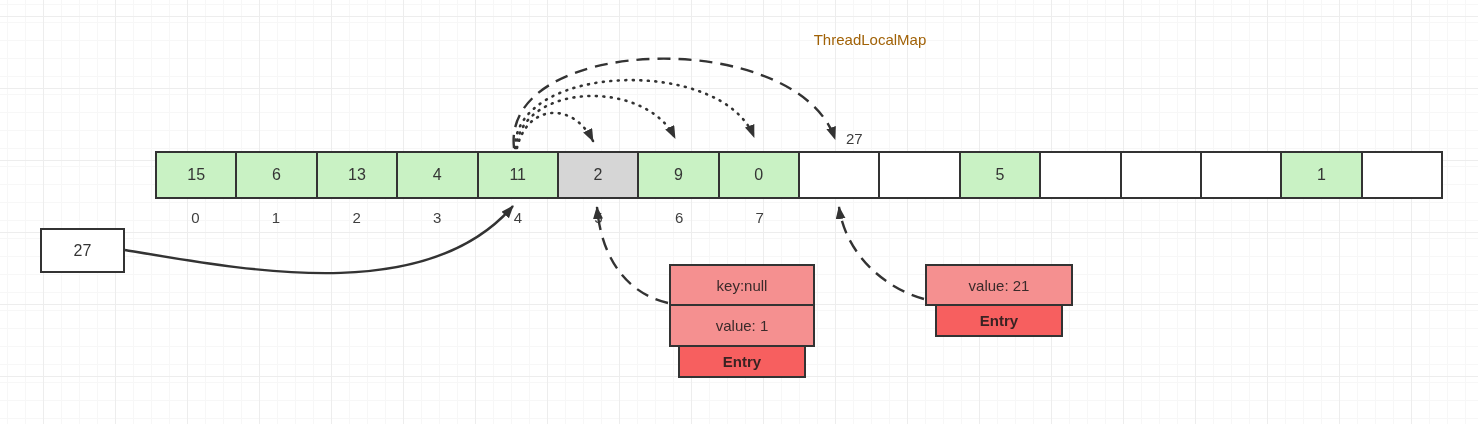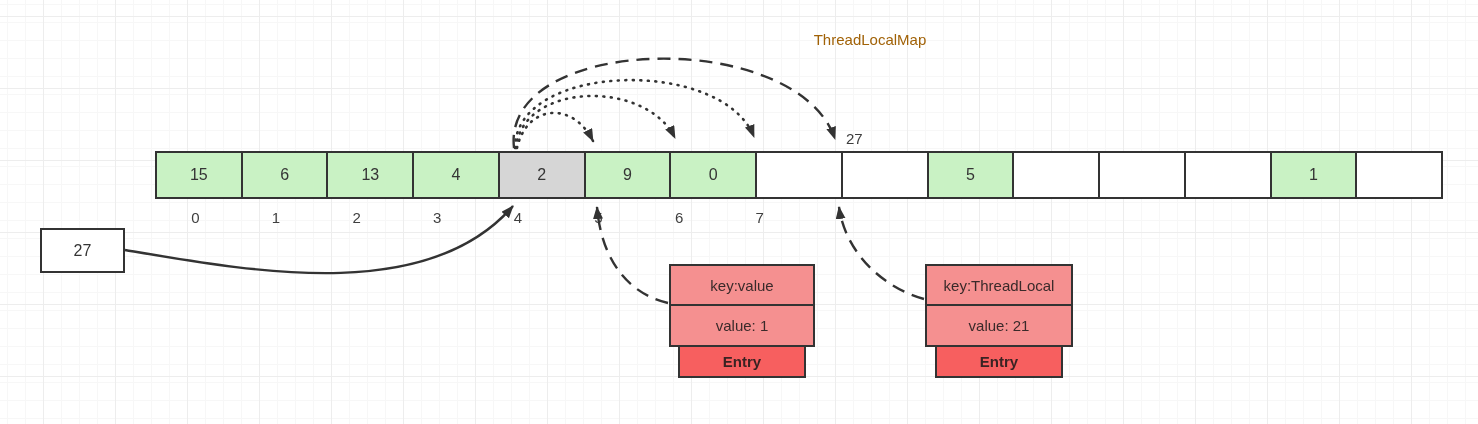--- a/index.html
+++ b/index.html
@@ -93,20 +93,21 @@
 
 <div class="stage">
 
   <div class="title">ThreadLocalMap</div>
 
   <div class="array-row">
     <div class="cell cell-green">15</div>
     <div class="cell cell-green">6</div>
     <div class="cell cell-green">13</div>
     <div class="cell cell-green">4</div>
+    <div class="cell cell-green">11</div>
     <div class="cell cell-gray">2</div>
     <div class="cell cell-green">9</div>
     <div class="cell cell-green">0</div>
     <div class="cell cell-white"></div>
     <div class="cell cell-white"></div>
     <div class="cell cell-green">5</div>
     <div class="cell cell-white"></div>
     <div class="cell cell-white"></div>
     <div class="cell cell-white"></div>
     <div class="cell cell-green">1</div>
@@ -122,27 +123,26 @@
     <span>5</span>
     <span>6</span>
     <span>7</span>
   </div>
 
   <div class="probe-label">27</div>
 
   <div class="value-box">27</div>
 
   <div class="entry entry-left">
-    <div class="row">key:value</div>
+    <div class="row">key:null</div>
     <div class="row">value: 1</div>
     <div class="tab">Entry</div>
   </div>
 
   <div class="entry entry-right">
-    <div class="row">key:ThreadLocal</div>
     <div class="row">value: 21</div>
     <div class="tab">Entry</div>
   </div>
 
   <svg class="connectors" width="1478" height="424" viewBox="0 0 1478 424" xmlns="http://www.w3.org/2000/svg">
     <defs>
       <marker id="arrow" markerUnits="userSpaceOnUse" markerWidth="14" markerHeight="11" refX="12" refY="5" orient="auto">
         <path d="M0,0 L13,5 L0,10 Z" fill="#333333"></path>
       </marker>
     </defs>

